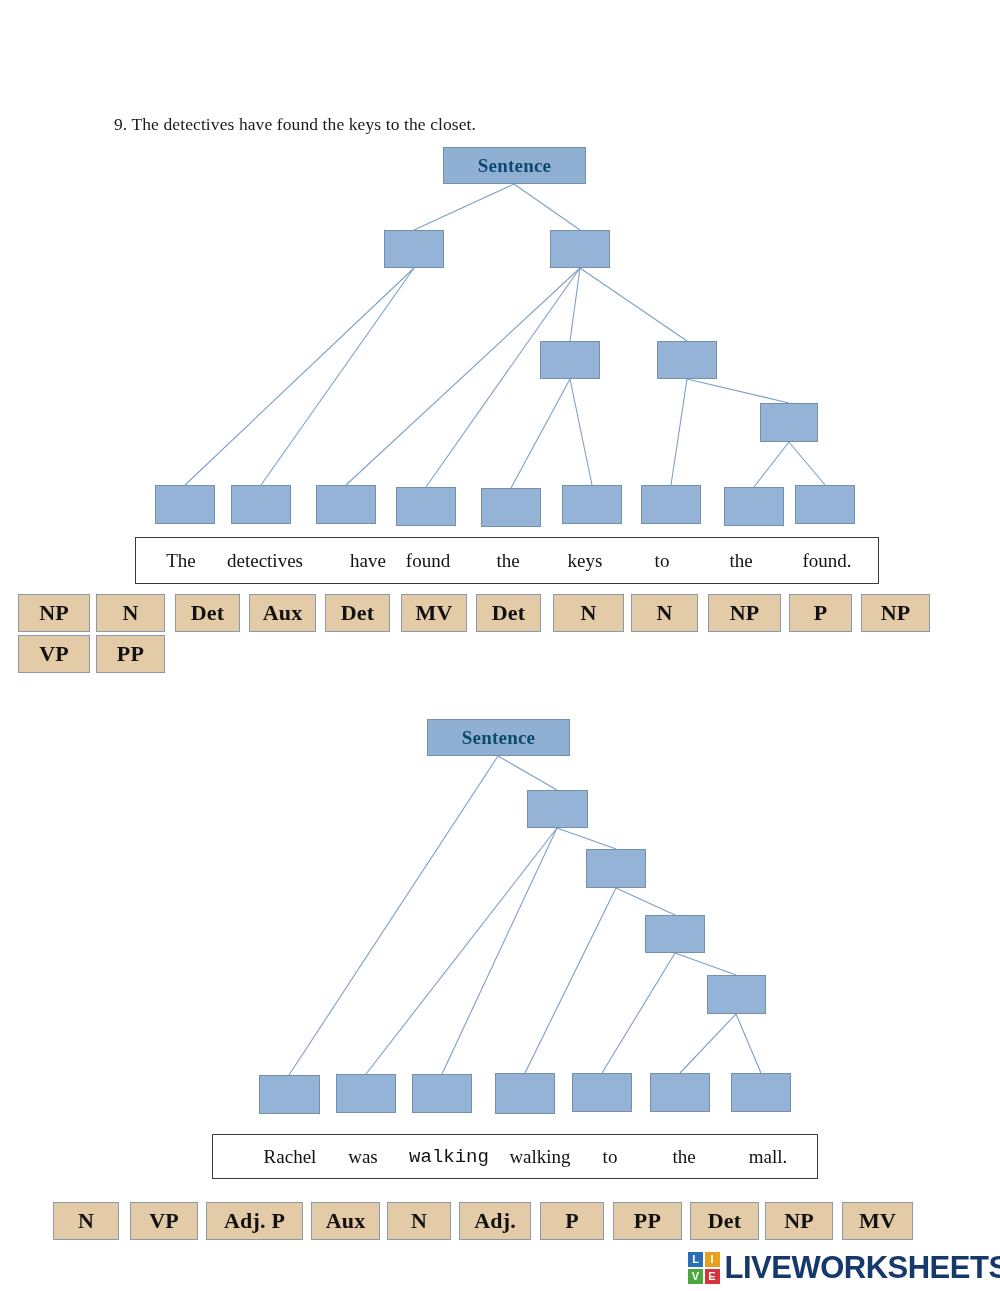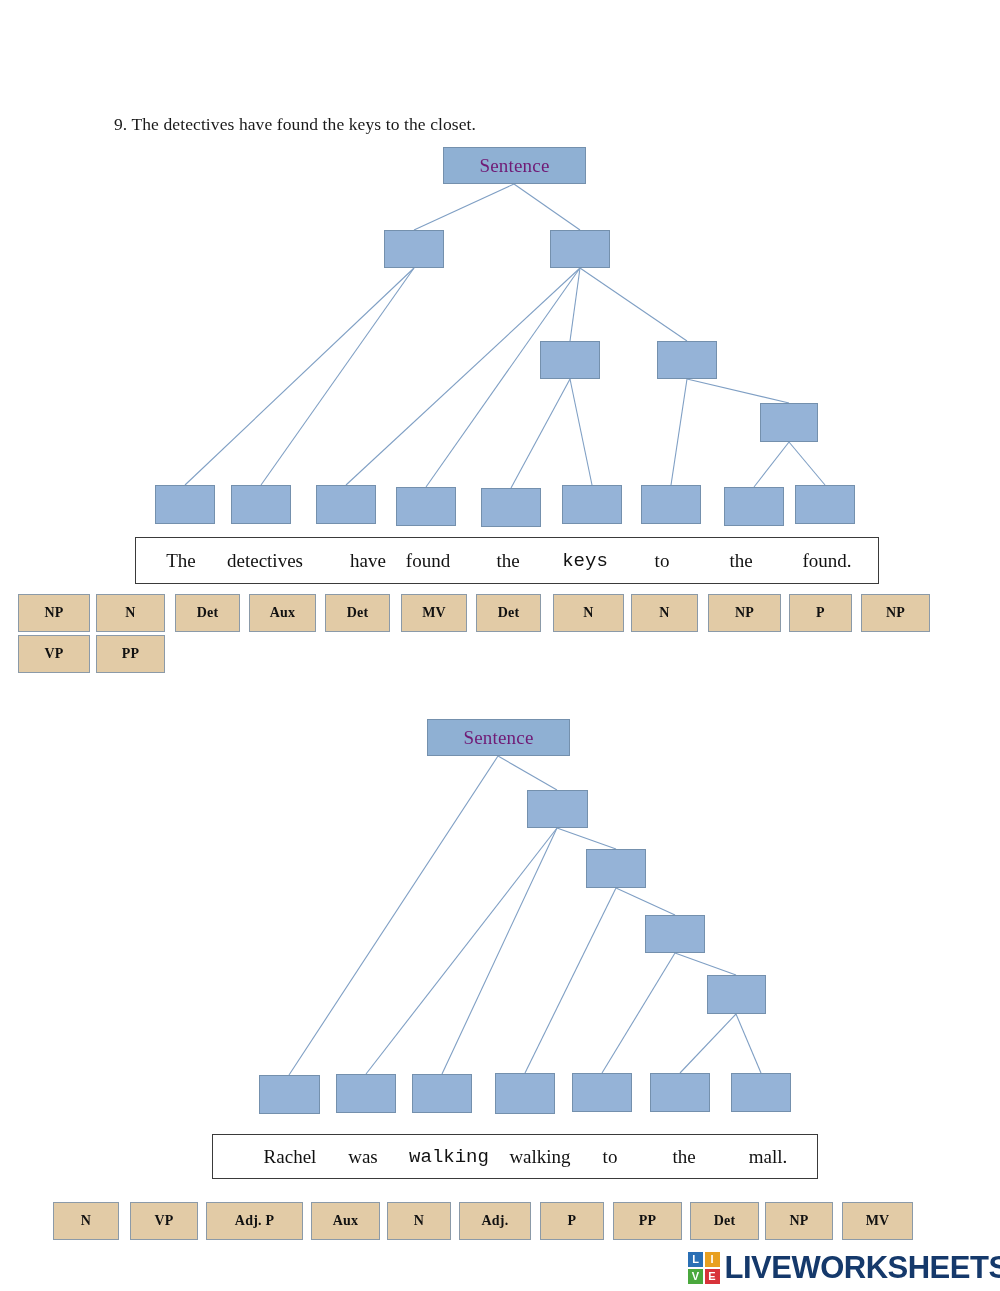--- a/index.html
+++ b/index.html
@@ -48,23 +48,23 @@
     box-sizing: border-box;
   }
   .node.root {
     background: #8fb0d3;
     border-color: #7490ad;
     display: flex;
     align-items: center;
     justify-content: center;
   }
   .node.root span {
-    font-weight: normal;
+    font-weight: bold;
     font-size: 19px;
-    color: #701a75;
+    color: #0c4a6e;
     letter-spacing: .2px;
   }
   
   .sentence-box {
     position: absolute;
     border: 1.3px solid #3a3a3a;
     background: #ffffff;
     box-sizing: border-box;
     display: flex;
     align-items: center;
@@ -79,21 +79,21 @@
   
   .tile {
     position: absolute;
     background: #e2cba6;
     border: 1.4px solid #8b9aa8;
     box-sizing: border-box;
     display: flex;
     align-items: center;
     justify-content: center;
     font-weight: bold;
-    font-size: 14px;
+    font-size: 22px;
     color: #111111;
     height: 38px;
     letter-spacing: .2px;
   }
   
   .lw-logo {
     position: absolute;
     display: flex;
     align-items: center;
     gap: 2px;
@@ -188,21 +188,21 @@
   <div class="node" style="left:641px; top:485px; width:60px; height:39px;"></div>
   <div class="node" style="left:724px; top:487px; width:60px; height:39px;"></div>
   <div class="node" style="left:795px; top:485px; width:60px; height:39px;"></div>
 
   <div class="sentence-box" style="left:135px; top:537px; width:744px; height:47px;">
     <span class="word" style="left:45px;">The</span>
     <span class="word" style="left:129px;">detectives</span>
     <span class="word" style="left:232px;">have</span>
     <span class="word" style="left:292px;">found</span>
     <span class="word" style="left:372px;">the</span>
-    <span class="word" style="left:449px;font-family:Liberation Mono, monospace;">keys</span>
+    <span class="word" style="left:449px;">keys</span>
     <span class="word" style="left:526px;">to</span>
     <span class="word" style="left:605px;">the</span>
     <span class="word" style="left:691px;">found.</span>
   </div>
 
   <div class="tile" style="left:18px;  top:594px; width:72px;">NP</div>
   <div class="tile" style="left:96px;  top:594px; width:69px;">N</div>
   <div class="tile" style="left:175px; top:594px; width:65px;">Det</div>
   <div class="tile" style="left:249px; top:594px; width:67px;">Aux</div>
   <div class="tile" style="left:325px; top:594px; width:65px;">Det</div>

